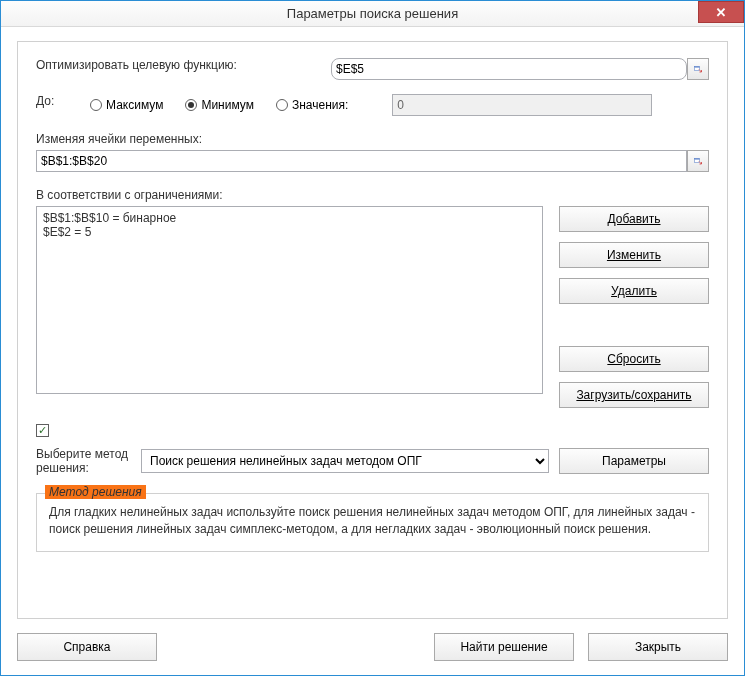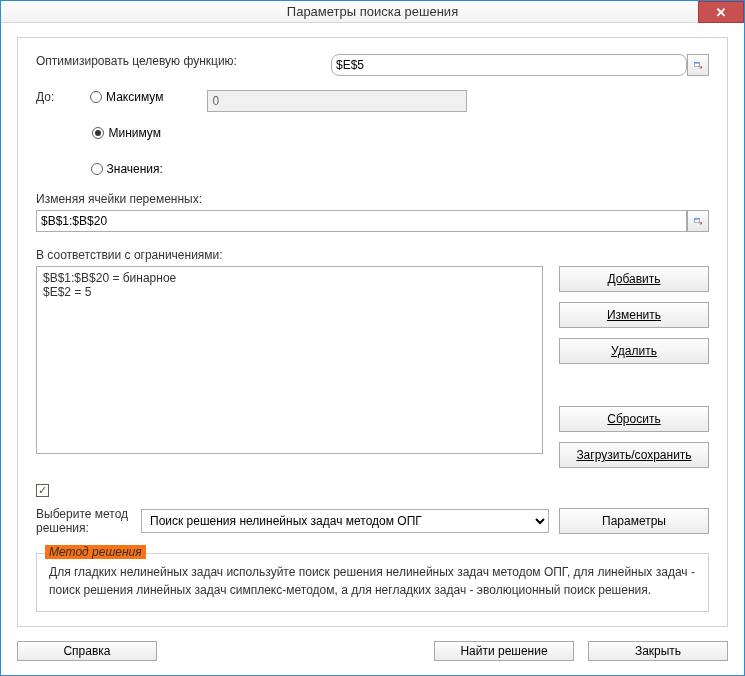--- a/index.html
+++ b/index.html
@@ -95,21 +95,20 @@
   }
   .ref-icon {
     width: 14px; height: 14px;
   }
   .radio-row { margin-bottom: 16px; }
   .radio-row .radio-group {
     display: flex;
     align-items: center;
     gap: 22px;
     margin-left: 14px;
-    flex-direction: column;
   }
   .radio-item { display: flex; align-items: center; gap: 4px; cursor: pointer; }
   .radio-circle {
     width: 12px; height: 12px; border: 1px solid #5f5f5f; border-radius: 50%;
     display: inline-flex; align-items: center; justify-content: center; background: #fff;
   }
   .radio-circle.checked::after {
     content: ""; width: 6px; height: 6px; background: #333; border-radius: 50%;
   }
   .section-label { margin-bottom: 4px; display: block; }
@@ -184,21 +183,21 @@
     font-style: italic;
   }
   .fieldset .desc { color: #333; line-height: 1.45; }
   .bottom-row {
     display: flex;
     align-items: center;
     padding-top: 14px;
     gap: 14px;
   }
   .bottom-row .spacer { flex: 1; }
-  .bottom-btn { width: 140px; height: 20px; }
+  .bottom-btn { width: 140px; height: 28px; }
 </style>
 </head>
 <body>
 
 <div class="window">
   <div class="titlebar">
     <div class="title">Параметры поиска решения</div>
     <div class="close-btn">
       <span>✕</span>
     </div>
@@ -245,21 +244,21 @@
           <svg class="ref-icon" viewBox="0 0 16 16">
             <rect x="1" y="3" width="10" height="8" fill="#fff" stroke="#4a75c4"></rect>
             <rect x="1" y="3" width="10" height="2" fill="#4a75c4"></rect>
             <path d="M10 9 L15 14 M15 10 L15 14 L11 14" stroke="#c33" stroke-width="1.5" fill="none"></path>
           </svg>
         </button>
       </div>
 
       <span class="lbl section-label"><span>В соответствии с ограничениями:</span></span>
       <div class="constraints-area">
-        <div class="constraints-list" id="constraints-list">$B$1:$B$20 = бинарное
+        <div class="constraints-list" id="constraints-list">$B$1:$B$10 = бинарное
 $E$2 = 5</div>
         <div class="side-buttons">
           <button class="btn"><span>Добавить</span></button>
           <button class="btn"><span>Изменить</span></button>
           <button class="btn"><span>Удалить</span></button>
           <div class="gap-spacer"></div>
           <button class="btn"><span>Сбросить</span></button>
           <button class="btn"><span>Загрузить/сохранить</span></button>
         </div>
       </div>

